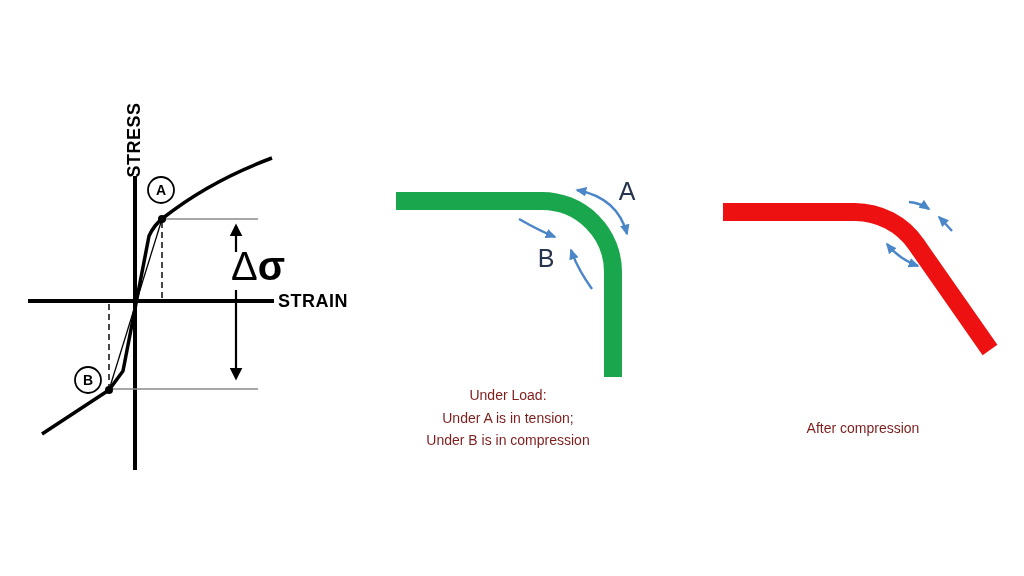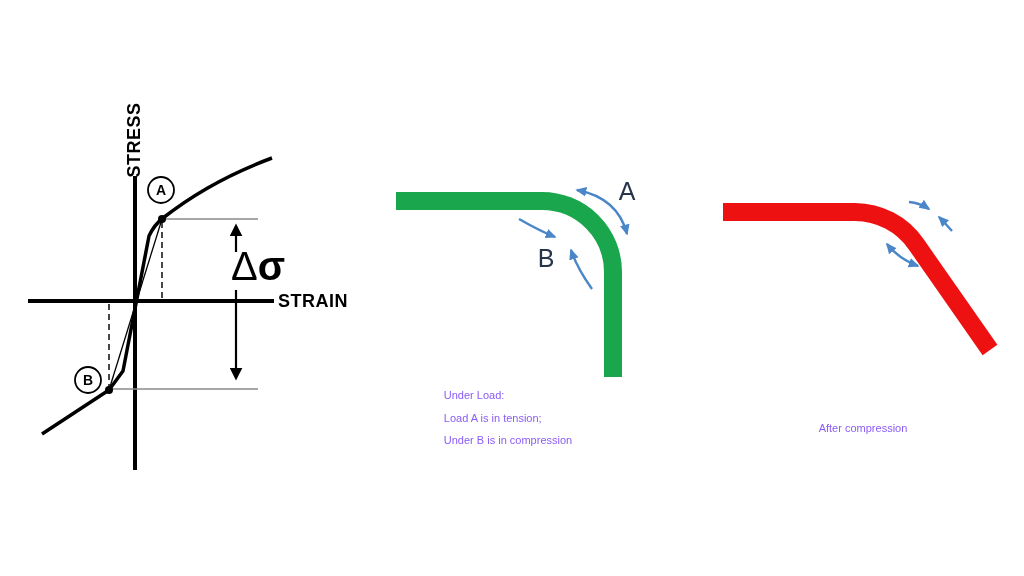--- a/index.html
+++ b/index.html
@@ -15,21 +15,21 @@
   .strain{left:278px;top:301px;transform:translateY(-50%);}
   .pt-label{font-size:14px;font-weight:700;}
   .pt-a{left:161px;top:190px;}
   .pt-b{left:88px;top:380px;}
   .dsig{left:238px;top:266px;font-size:40px;margin-left:20px;}
   .dsig .delta{font-weight:400;}
   .dsig .sigma{font-weight:700;}
   .side-label{font-size:25px;font-weight:500;color:#26344c;}
   .side-a{left:627px;top:191px;}
   .side-b{left:546px;top:258px;}
-  .caption{position:absolute;text-align:left;color:#8b5cf6;font-size:11px;line-height:22.5px;transform:translateX(-50%);}
+  .caption{position:absolute;text-align:center;color:#7f1d1d;font-size:14px;line-height:22.5px;transform:translateX(-50%);}
   .cap-mid{left:508px;top:384px;}
   .cap-right{left:863px;top:417px;}
 </style>
 </head>
 <body>
 
 <div class="canvas">
 
   <svg width="1024" height="576" viewBox="0 0 1024 576">
     <defs>
@@ -83,19 +83,19 @@
   <div class="lbl axis-label strain">STRAIN</div>
   <div class="lbl pt-label pt-a center">A</div>
   <div class="lbl pt-label pt-b center">B</div>
   <div class="lbl dsig center"><span class="delta">Δ</span><span class="sigma">σ</span></div>
 
   <div class="lbl side-label side-a center">A</div>
   <div class="lbl side-label side-b center">B</div>
 
   <div class="caption cap-mid">
     <div>Under Load:</div>
-    <div>Load A is in tension;</div>
+    <div>Under A is in tension;</div>
     <div>Under B is in compression</div>
   </div>
 
   <div class="caption cap-right">After compression</div>
 
 </div>
 
 </body></html>

